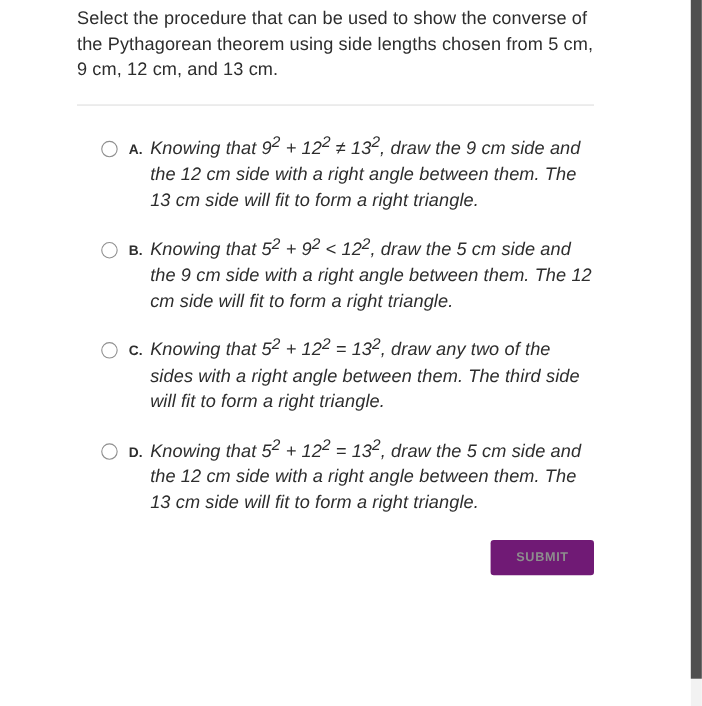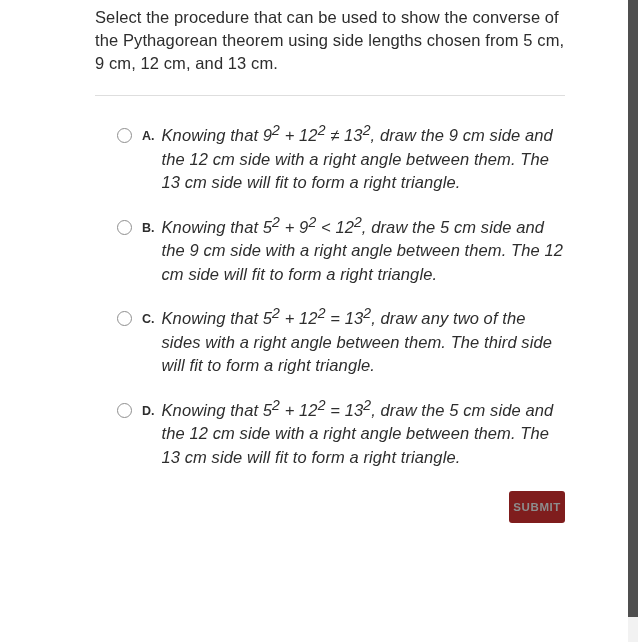--- a/index.html
+++ b/index.html
@@ -6,21 +6,21 @@
   html, body { width: 638px; height: 642px; }
   body {
     background: #ffffff;
     font-family: "Liberation Sans", sans-serif;
     color: #2d2d2d;
     position: relative;
     overflow: hidden;
   }
   .content {
     position: absolute;
-    left: 95px;
+    left: 70px;
     top: 0;
     width: 470px;
   }
   .question {
     font-size: 16.5px;
     line-height: 23px;
     padding-top: 6px;
     letter-spacing: 0.1px;
   }
   .divider {
@@ -64,29 +64,29 @@
     line-height: 0;
     position: relative;
     top: -0.42em;
   }
   .submit-row {
     display: flex;
     justify-content: flex-end;
     margin-top: 22px;
   }
   .submit-btn {
-    background: #7f1d1d;
+    background: #701a75;
     color: #8d8d8d;
     border: none;
     border-radius: 3px;
     font-family: "Liberation Sans", sans-serif;
     font-size: 11.5px;
     font-weight: bold;
     letter-spacing: 0.6px;
-    padding: 10px 4px;
+    padding: 10px 23px;
     cursor: default;
   }
   .scrollbar-track {
     position: absolute;
     top: 0;
     right: 0;
     width: 10px;
     height: 642px;
     background: #f2f2f2;
   }

